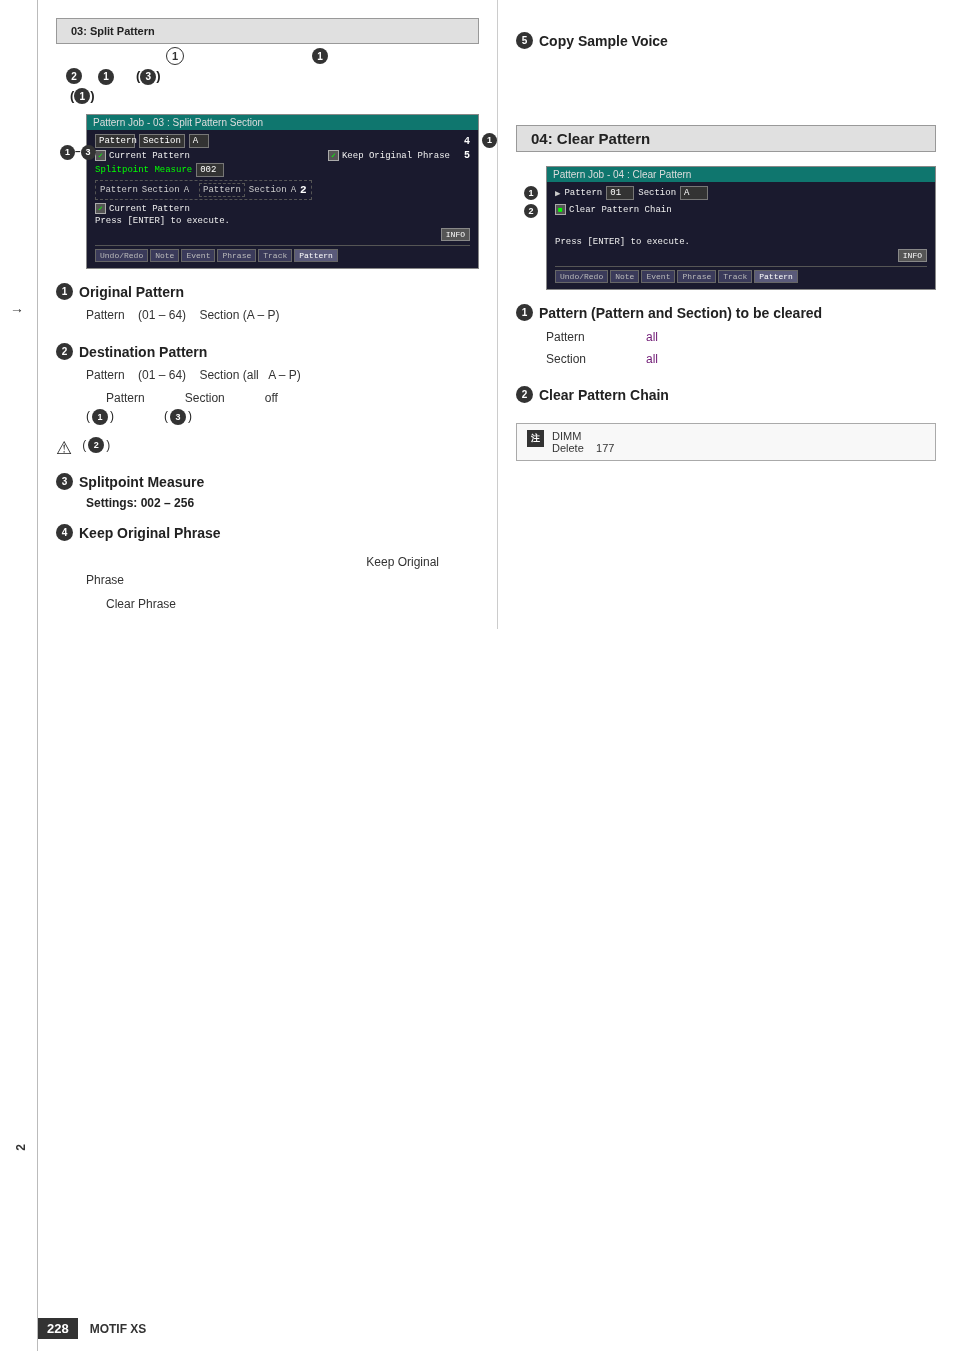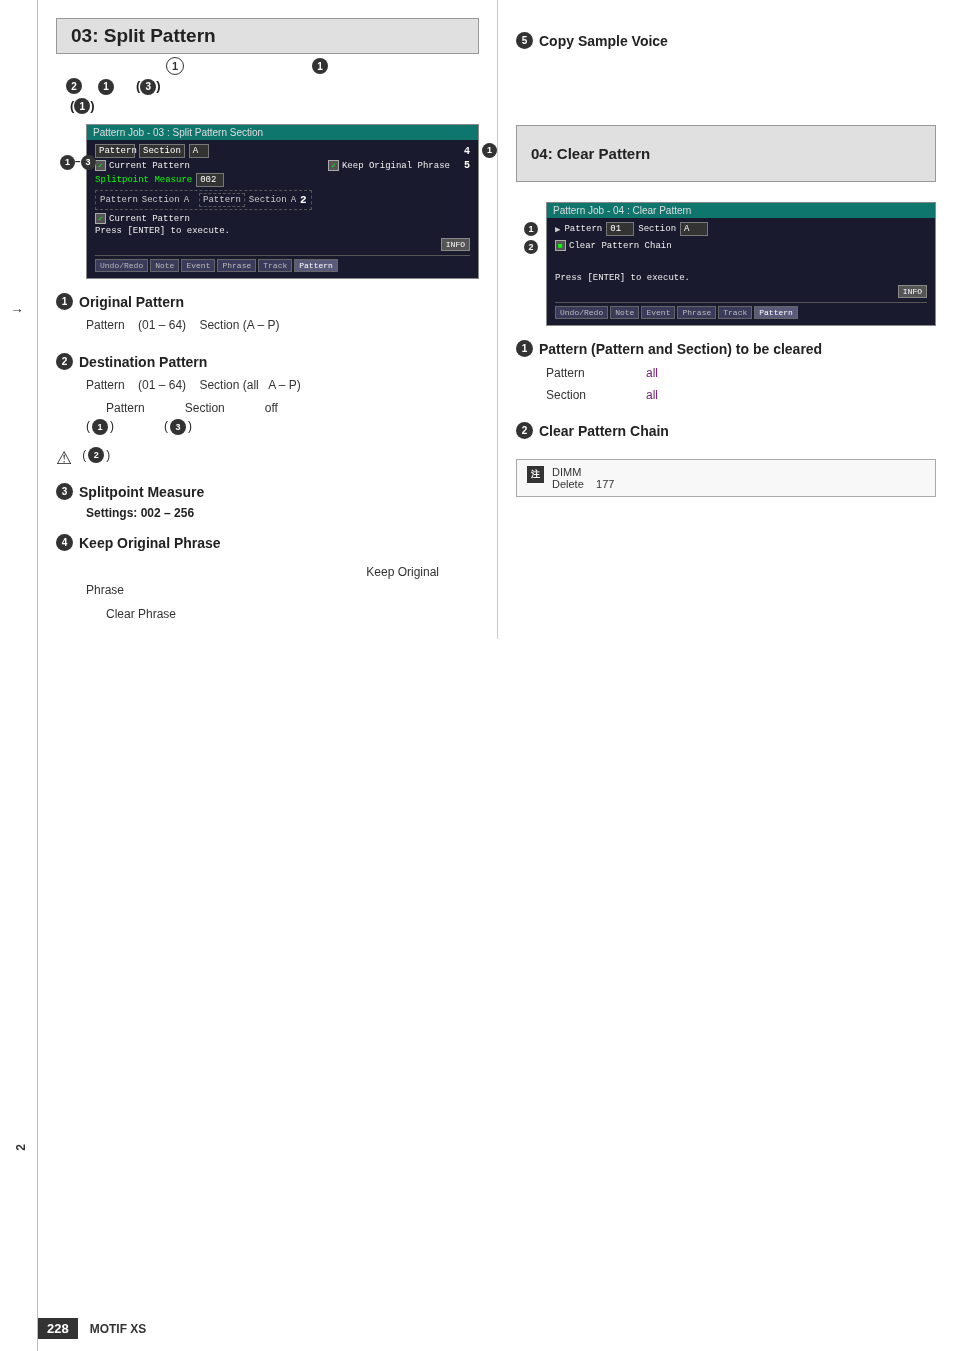--- a/index.html
+++ b/index.html
@@ -241,21 +241,21 @@
 
 <div style="position:absolute; left:0; top:0; width:38px; height:1351px; border-right:1px solid #bbb; background:#fff; z-index:10;">
   <span style="position:absolute; bottom:200px; left:14px; writing-mode:vertical-rl; transform:rotate(180deg); font-size:12px; font-weight:bold; color:#333;">2</span>
   <span style="position:absolute; top:300px; left:10px; font-size:14px; color:#333;">→</span>
 </div>
 
 <div style="position:absolute; left:38px; top:0; width:916px; display:flex; flex-direction:row;">
 
   <div style="width:460px; padding:18px 18px 18px 18px; border-right:1px solid #ccc;">
 
-    <div style="background:#e0e0e0; border:1px solid #999; padding:6px 14px; font-size:19px; font-weight:bold; margin-bottom:2px;">
+    <div style="background:#e0e0e0; border:1px solid #999; padding:6px 14px; font-size:11px; font-weight:bold; margin-bottom:2px;">
       <span>03: Split Pattern</span>
     </div>
 
     <div style="position:relative; margin-bottom:6px; padding-left:10px;">
       <div class="diag-row" style="margin-left:100px; margin-bottom:2px;">
         <span class="circle-num-white" style="font-size:11px; width:18px; height:18px; border-width:1.5px;">1</span>
         <span style="margin-left:120px;">
           <span class="circle-num" style="width:16px;height:16px;font-size:10px;">1</span>
         </span>
       </div>
@@ -414,21 +414,21 @@
 
   <div style="width:456px; padding:18px 18px 18px 18px;">
 
     <div class="param-heading">
       <span class="circle-num">5</span>
       <span>Copy Sample Voice</span>
     </div>
 
     <div style="height:60px;"></div>
 
-    <div style="background:#e0e0e0; border:1px solid #999; padding:19px 14px; font-size:15px; font-weight:bold; margin-bottom:20px; margin-top:10px;">
+    <div style="background:#e0e0e0; border:1px solid #999; padding:4px 14px; font-size:15px; font-weight:bold; margin-bottom:14px; margin-top:10px;">
       <span>04: Clear Pattern</span>
     </div>
 
     <div style="position:relative; margin: 0 0 14px 30px;">
       <div class="screenshot-box">
         <div class="screenshot-title-bar">Pattern Job - 04 : Clear Pattern</div>
 
         <div class="screenshot-row" style="margin-top:3px;">
           <span style="color:#ccc; font-size:9px;">▶</span>
           <span class="scr-label-white">Pattern</span>

